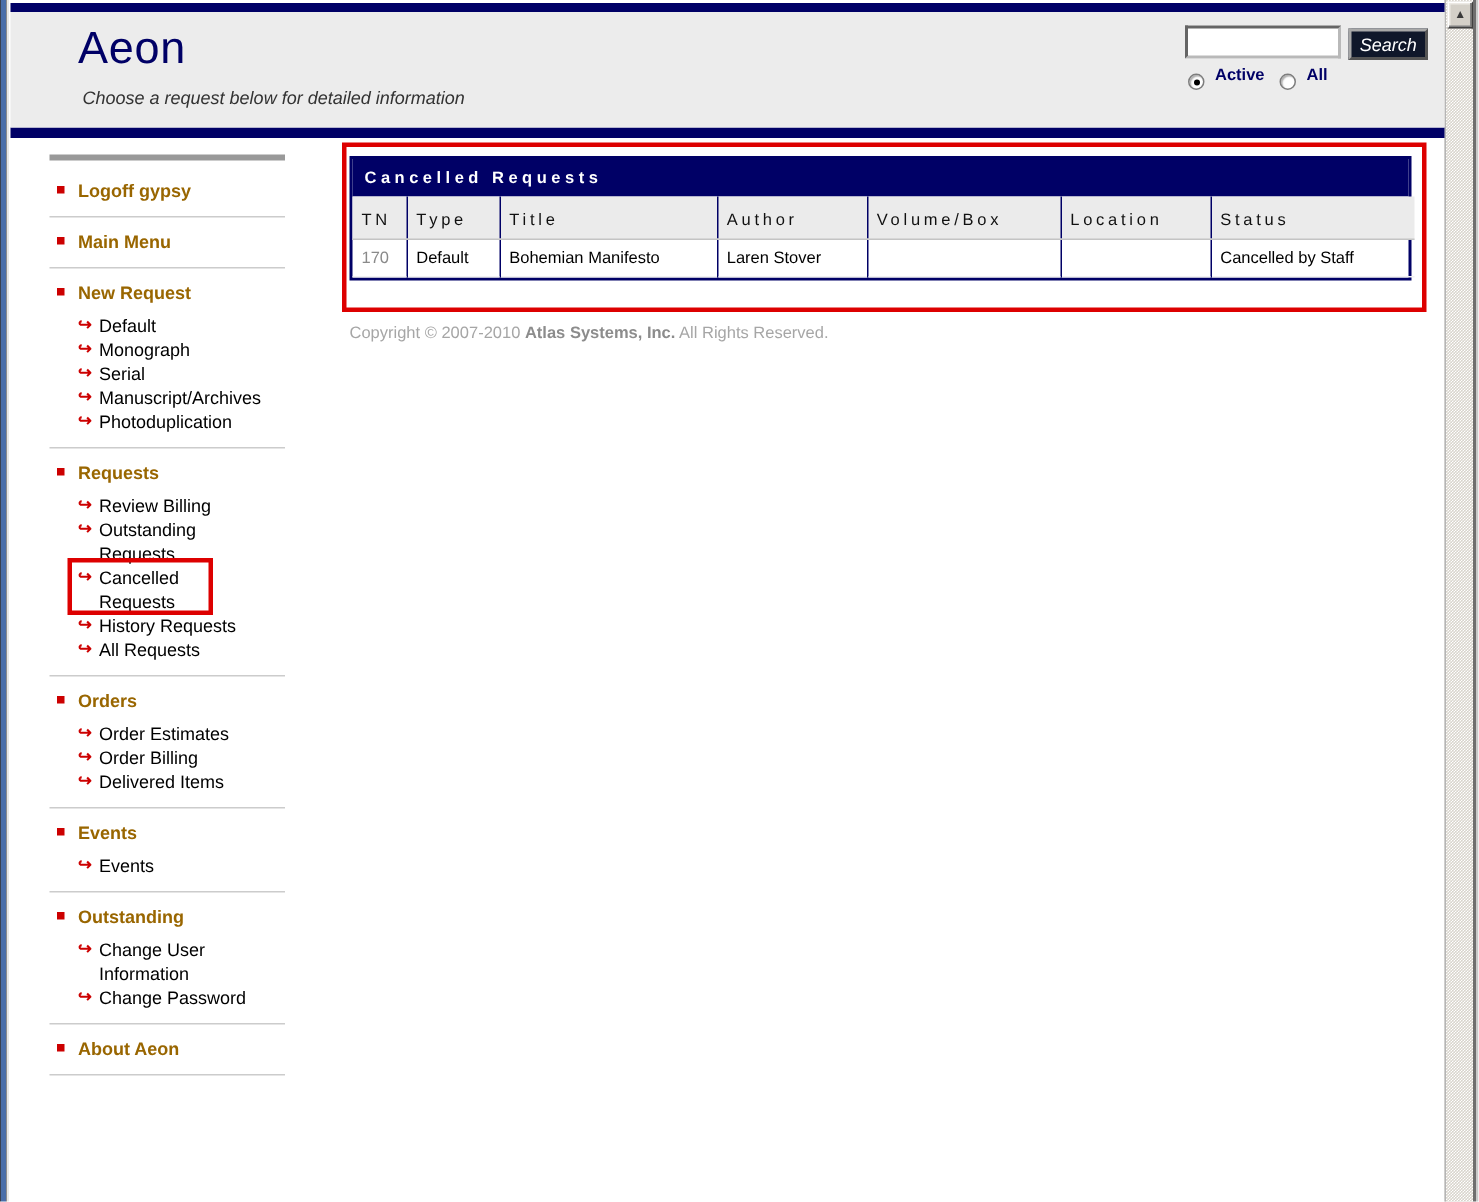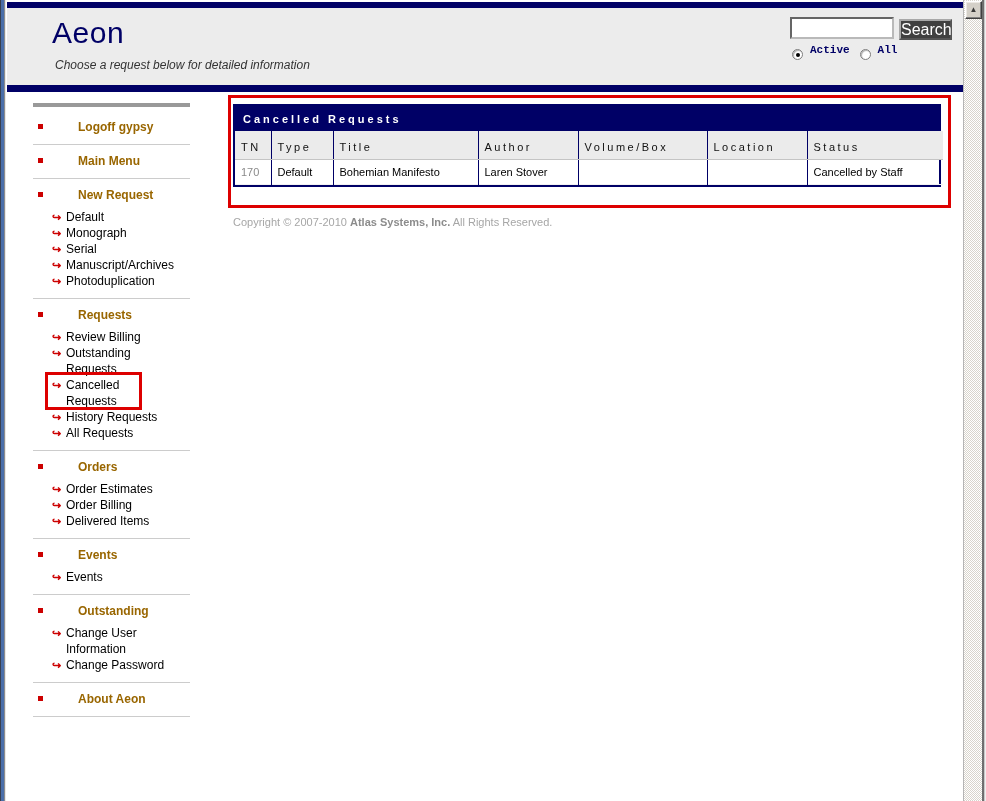--- a/index.html
+++ b/index.html
@@ -37,39 +37,39 @@
   .hbar-bottom { height:7px; background:#000066; }
   .hbody { height:77px; background:#ececec; position:relative; }
   .app-title { position:absolute; left:45px; top:8px; font-size:30px; color:#000066; letter-spacing:0.5px; }
   .app-subtitle { position:absolute; left:48px; top:50px; font-size:12px; color:#333333;font-style:italic; }
   .search-input {
     position:absolute; left:783px; top:9px; width:104px; height:22px;
     border:2px inset #b9b9b9; background:#ffffff; font-size:12px; padding:0 3px;
   }
   .search-button {
     position:absolute; left:892px; top:11px; width:53px; height:21px;
-    background:#404040; color:#ffffff; font-size:16px;
-    border:2px outset #a8a8a8; cursor:pointer; font-family:"Liberation Sans", sans-serif;
+    background:#0f172a; color:#ffffff; font-size:12px;
+    border:2px outset #a8a8a8; cursor:pointer; font-family:"Liberation Sans", sans-serif;font-style:italic;
   }
   .radio-group { position:absolute; left:785px; top:36px; display:flex; align-items:center; font-size:11px; }
   .radio {
     width:11px; height:11px; border-radius:50%; background:#ffffff;
     border:1px solid #7d7d7d; box-shadow:inset 1px 1px 1px #b0b0b0;
     display:inline-block; position:relative; cursor:pointer; flex:none;
   }
   .radio.selected::after {
     content:""; position:absolute; left:3px; top:3px; width:4px; height:4px;
     border-radius:50%; background:#000000;
   }
-  .radio-label { color:#000066; font-weight:bold; margin:0 10px 8px 7px; cursor:pointer;font-family:Liberation Mono, monospace; }
+  .radio-label { color:#000066; font-weight:bold; margin:0 10px 8px 7px; cursor:pointer; }
   
   .sidebar { position:absolute; left:33px; top:103px; width:157px; }
   .sidebar-topbar { height:4px; background:#999999; margin-bottom:4px; }
   .menu-section { border-bottom:1px solid #cccccc; padding:8px 0 9px 0; }
-  .section-head { display:flex; align-items:flex-start; cursor:pointer;gap:26px; }
+  .section-head { display:flex; align-items:flex-start; cursor:pointer; }
   .bullet-square { width:5px; height:5px; background:#cc0000; margin:5px 9px 0 5px; flex:none; }
   .section-label { font-size:12px; font-weight:bold; color:#996600; line-height:16px; }
   .sub-list { margin-top:6px; }
   .sub-item { display:flex; align-items:flex-start; cursor:pointer; position:relative; }
   .arrow-icon { color:#cc0000; font-weight:bold; font-size:11px; line-height:16px; width:14px; margin-left:19px; flex:none; }
   .sub-label { font-size:12px; color:#000000; line-height:16px; white-space:pre-line; }
   .sidebar-annotation {
     position:absolute; left:12px; top:-5px; width:97px; height:38px;
     border:3px solid #dd0000; pointer-events:none;
   }

